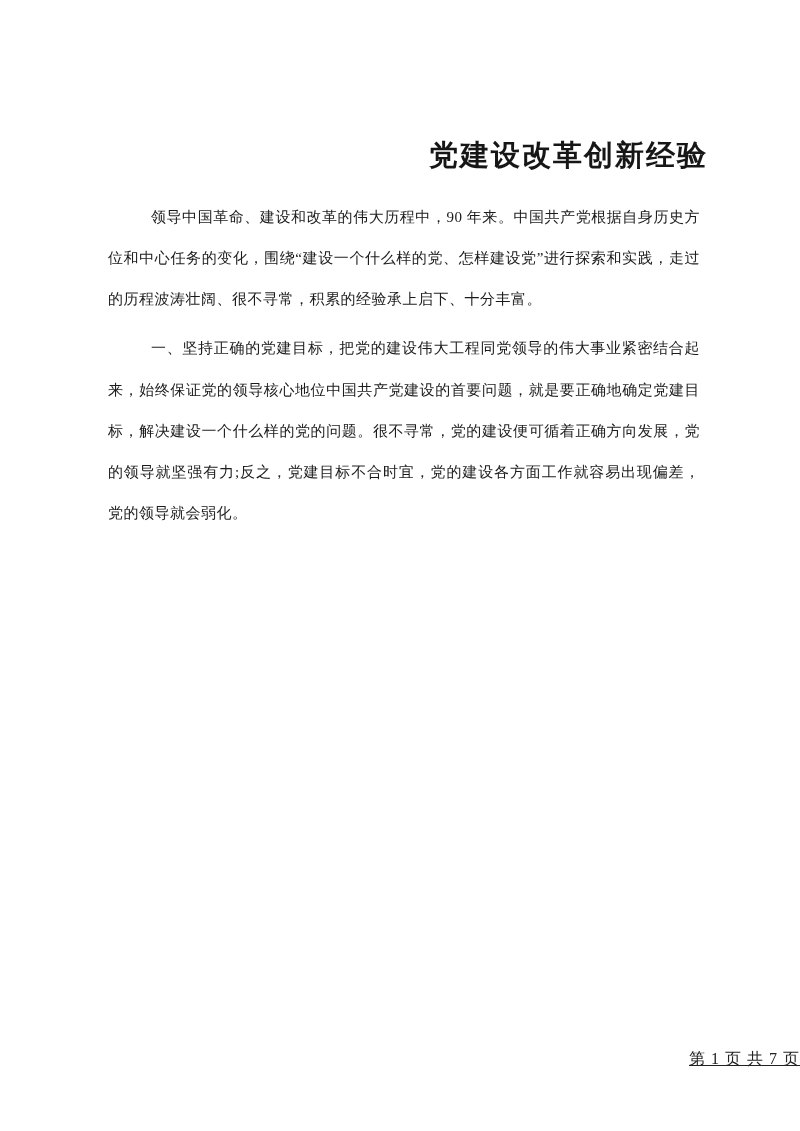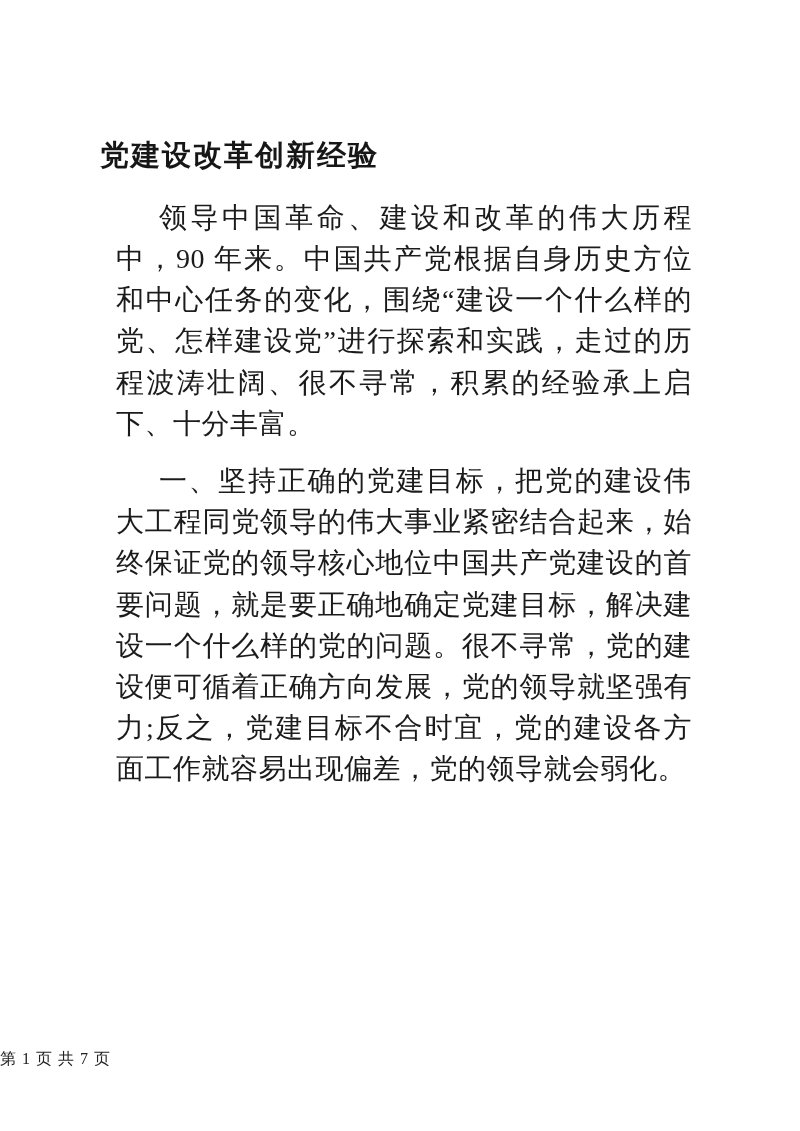--- a/index.html
+++ b/index.html
@@ -15,44 +15,45 @@
     box-sizing: border-box;
     padding: 138px 92px 0 100px;
     font-family: "Liberation Serif", "DejaVu Serif", serif;
     color: #1b1b1b;
     overflow: hidden;
   }
   .doc-title {
     margin: 0 0 24px 0;
     font-size: 29px;
     font-weight: bold;
-    text-align: left;
+    text-align: right;
     letter-spacing: 2px;
     line-height: 1.2;
     color: #161616;
   }
   .doc-body p {
-    margin: 16px;
-    font-size: 28px;
+    margin: 8px;
+    font-size: 15px;
     line-height: 41.2px;
     text-align: justify;
     text-justify: inter-ideograph;
     text-indent: 43px;
     letter-spacing: 0.5px;
     word-break: break-all;
   }
   .doc-footer {
     position: absolute;
     left: 0;
     bottom: 61px;
     width: 100%;
-    text-align: left;
+    text-align: right;
     font-size: 16px;
     letter-spacing: 1px;
     color: #222222;
+    text-decoration: underline;
   }
 </style>
 </head>
 <body>
 
 <div class="doc-page">
   <h1 class="doc-title">党建设改革创新经验</h1>
 
   <div class="doc-body">
     <p>领导中国革命、建设和改革的伟大历程中，90 年来。中国共产党根据自身历史方位和中心任务的变化，围绕“建设一个什么样的党、怎样建设党”进行探索和实践，走过的历程波涛壮阔、很不寻常，积累的经验承上启下、十分丰富。</p>

